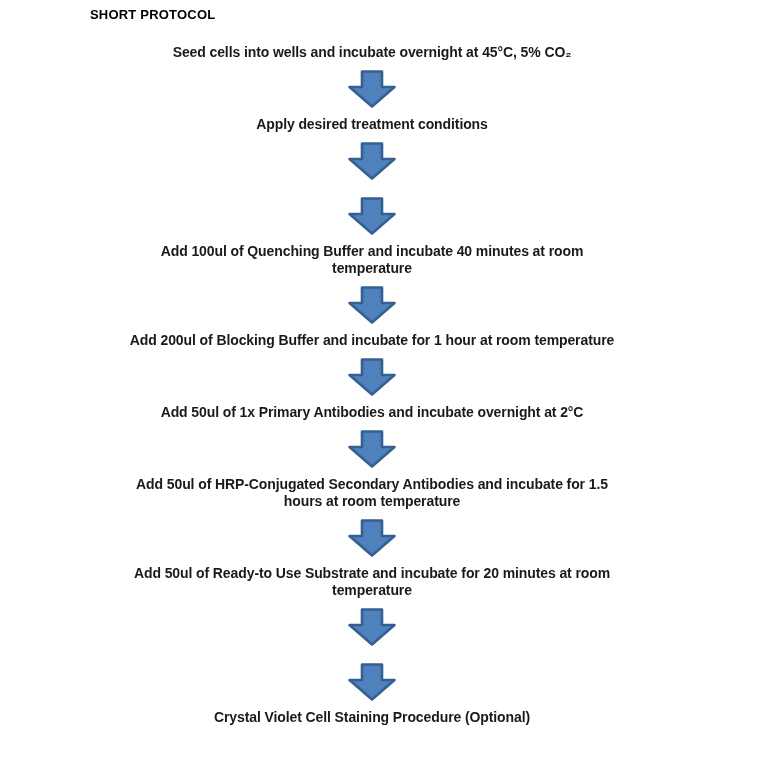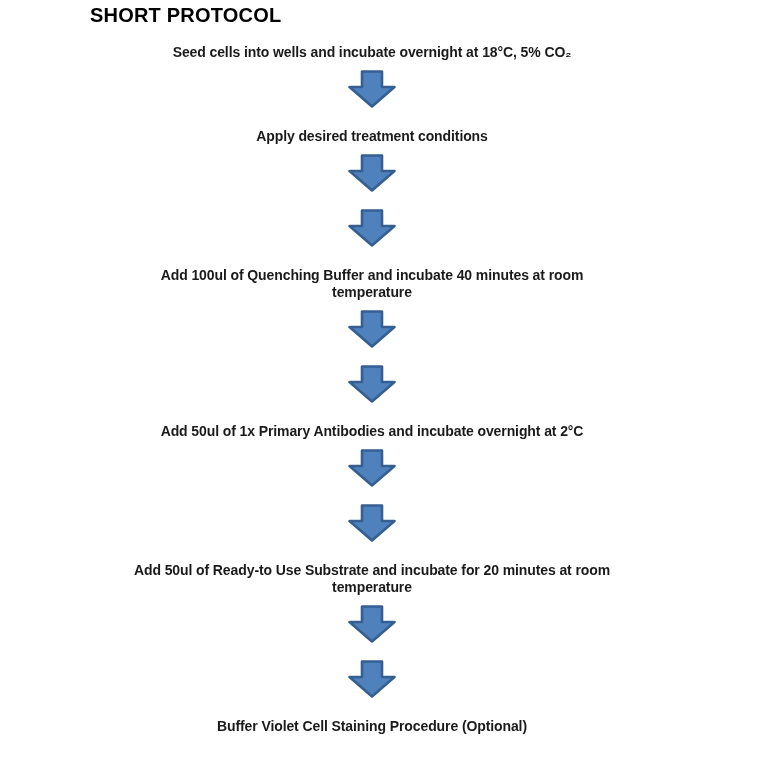--- a/index.html
+++ b/index.html
@@ -14,34 +14,34 @@
     overflow: hidden;
   }
   .canvas {
     position: relative;
     width: 764px;
     height: 764px;
     background: #ffffff;
   }
   .page-title {
     margin: 3px 0 0 90px;
-    font-size: 20px;
+    font-size: 13px;
     font-weight: bold;
     color: #000000;
     letter-spacing: 0.2px;
     line-height: 24px;
   }
   .flow {
     display: flex;
     flex-direction: column;
     align-items: center;
     margin-right: 20px; 
   }
   .step {
-    margin-top: 12px;
+    margin-top: 0;
     font-size: 14px;
     font-weight: bold;
     line-height: 17px;
     color: #1a1a1a;
     text-align: center;
     white-space: pre-line;
     letter-spacing: -0.1px;
   }
   .step.first {
     margin-top: 17px;
@@ -52,21 +52,21 @@
     flex: 0 0 auto;
   }
 </style>
 </head>
 <body>
 
 <div class="canvas">
   <h1 class="page-title">SHORT PROTOCOL</h1>
 
   <div class="flow">
-    <div class="step first">Seed cells into wells and incubate overnight at 18°C, 5% CO₂</div>
+    <div class="step first">Seed cells into wells and incubate overnight at 45°C, 5% CO₂</div>
 
     <svg class="arrow" width="50" height="38" viewBox="0 0 50 38">
       <polygon points="15,1.5 35,1.5 35,17 47.5,17 25,36.5 2.5,17 15,17" stroke-width="2.6" stroke-linejoin="round" fill="#4F81BD" stroke="#365F91"></polygon>
     </svg>
 
     <div class="step">Apply desired treatment conditions</div>
 
     <svg class="arrow" width="50" height="38" viewBox="0 0 50 38">
       <polygon points="15,1.5 35,1.5 35,17 47.5,17 25,36.5 2.5,17 15,17" stroke-width="2.6" stroke-linejoin="round" fill="#4F81BD" stroke="#365F91"></polygon>
     </svg>
@@ -76,43 +76,46 @@
       <polygon points="15,1.5 35,1.5 35,17 47.5,17 25,36.5 2.5,17 15,17" stroke-width="2.6" stroke-linejoin="round" fill="#4F81BD" stroke="#365F91"></polygon>
     </svg>
 
     <div class="step">Add 100ul of Quenching Buffer and incubate 40 minutes at room
 temperature</div>
 
     <svg class="arrow" width="50" height="38" viewBox="0 0 50 38">
       <polygon points="15,1.5 35,1.5 35,17 47.5,17 25,36.5 2.5,17 15,17" stroke-width="2.6" stroke-linejoin="round" fill="#4F81BD" stroke="#365F91"></polygon>
     </svg>
 
+    <div class="step">Add 200ul of Blocking Buffer and incubate for 1 hour at room temperature</div>
 
     <svg class="arrow" width="50" height="38" viewBox="0 0 50 38">
       <polygon points="15,1.5 35,1.5 35,17 47.5,17 25,36.5 2.5,17 15,17" stroke-width="2.6" stroke-linejoin="round" fill="#4F81BD" stroke="#365F91"></polygon>
     </svg>
 
     <div class="step">Add 50ul of 1x Primary Antibodies and incubate overnight at 2°C</div>
 
     <svg class="arrow" width="50" height="38" viewBox="0 0 50 38">
       <polygon points="15,1.5 35,1.5 35,17 47.5,17 25,36.5 2.5,17 15,17" stroke-width="2.6" stroke-linejoin="round" fill="#4F81BD" stroke="#365F91"></polygon>
     </svg>
 
+    <div class="step">Add 50ul of HRP-Conjugated Secondary Antibodies and incubate for 1.5
+hours at room temperature</div>
 
     <svg class="arrow" width="50" height="38" viewBox="0 0 50 38">
       <polygon points="15,1.5 35,1.5 35,17 47.5,17 25,36.5 2.5,17 15,17" stroke-width="2.6" stroke-linejoin="round" fill="#4F81BD" stroke="#365F91"></polygon>
     </svg>
 
     <div class="step">Add 50ul of Ready-to Use Substrate and incubate for 20 minutes at room
 temperature</div>
 
     <svg class="arrow" width="50" height="38" viewBox="0 0 50 38">
       <polygon points="15,1.5 35,1.5 35,17 47.5,17 25,36.5 2.5,17 15,17" stroke-width="2.6" stroke-linejoin="round" fill="#4F81BD" stroke="#365F91"></polygon>
     </svg>
 
 
     <svg class="arrow" width="50" height="38" viewBox="0 0 50 38">
       <polygon points="15,1.5 35,1.5 35,17 47.5,17 25,36.5 2.5,17 15,17" stroke-width="2.6" stroke-linejoin="round" fill="#4F81BD" stroke="#365F91"></polygon>
     </svg>
 
-    <div class="step">Buffer Violet Cell Staining Procedure (Optional)</div>
+    <div class="step">Crystal Violet Cell Staining Procedure (Optional)</div>
   </div>
 </div>
 
 </body></html>

